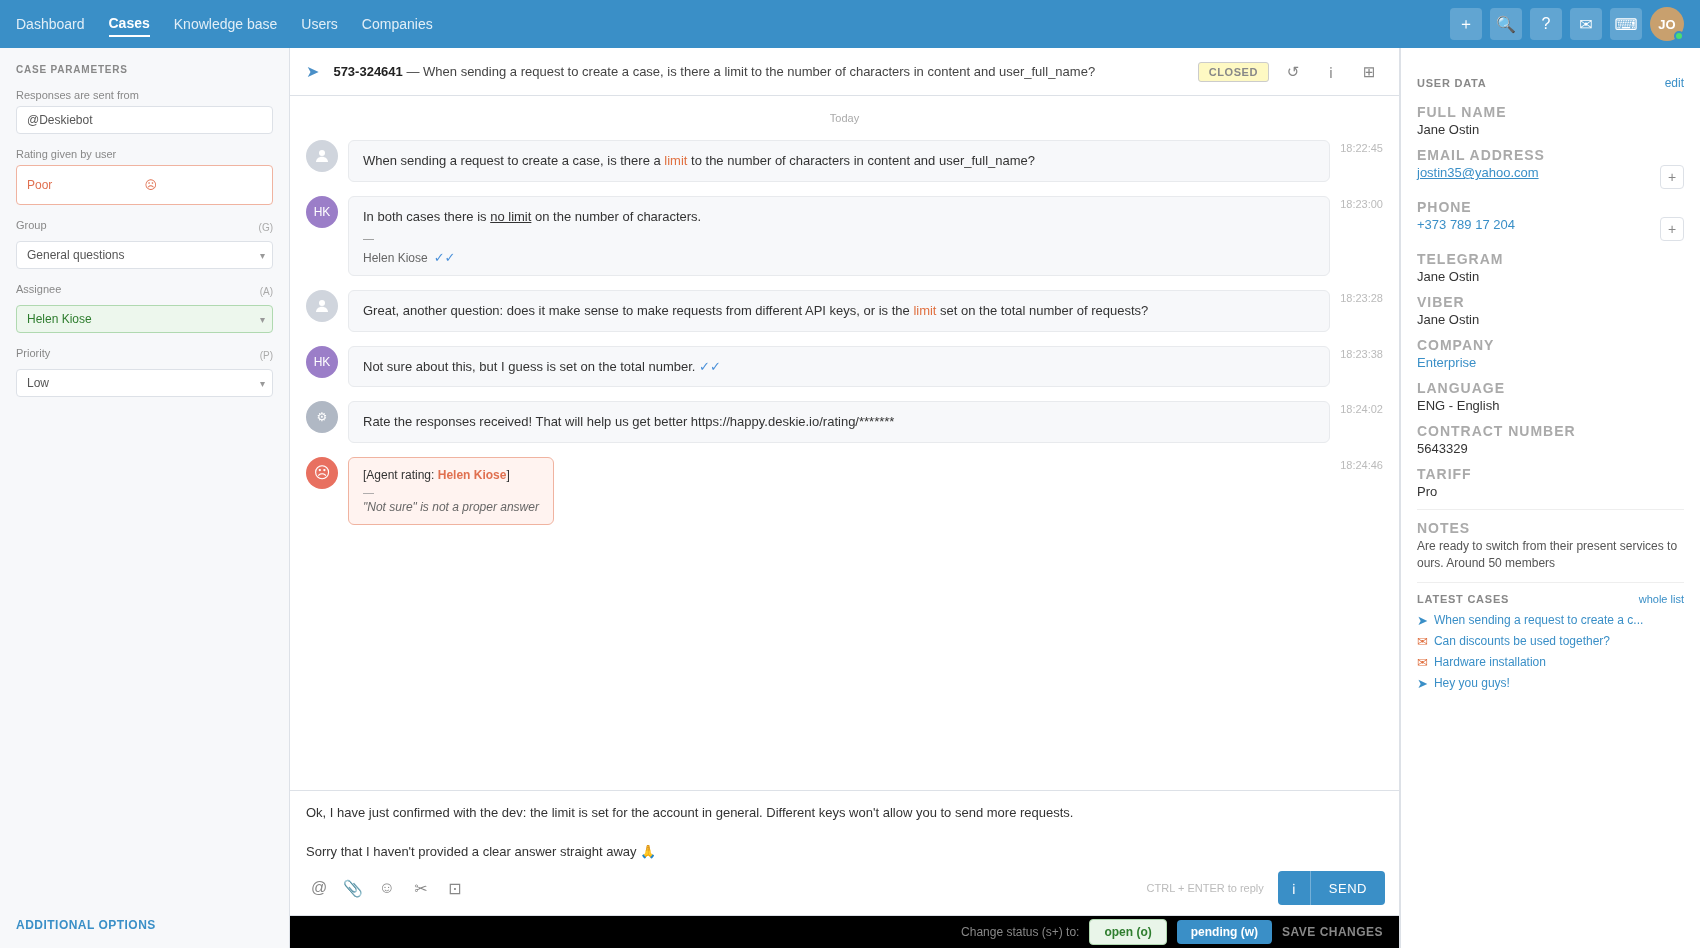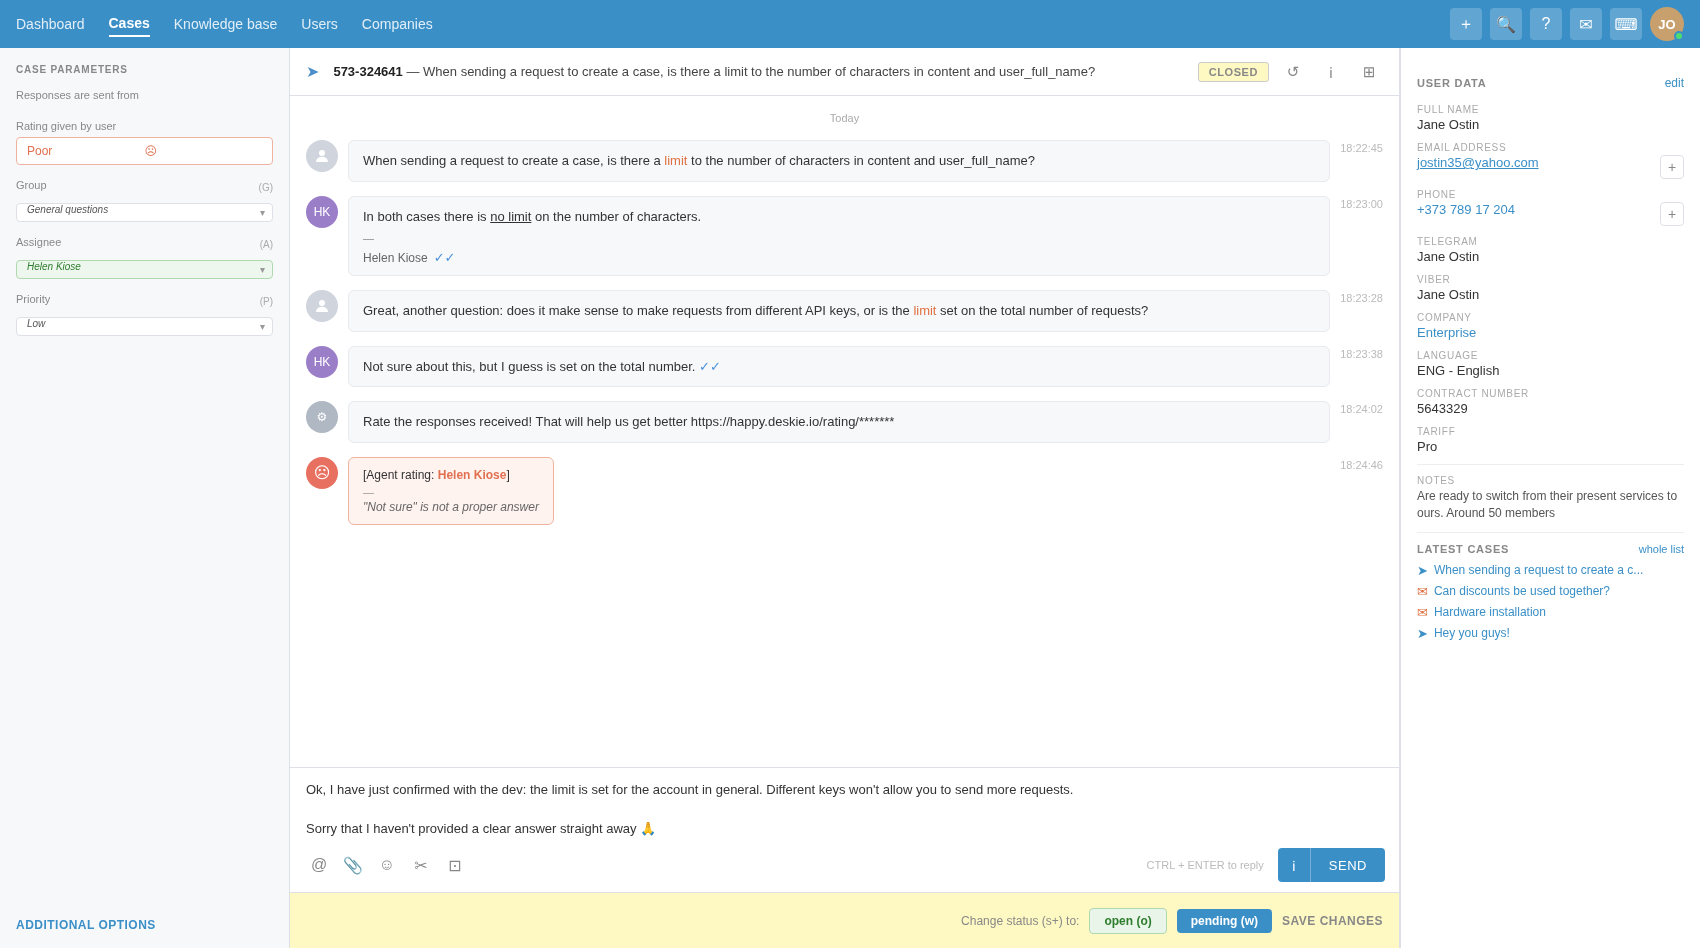--- a/index.html
+++ b/index.html
@@ -96,41 +96,40 @@
       border-radius: 4px;
       font-size: 12px;
       background: #fff;
       color: #555;
     }
     .field-select-wrap {
       position: relative;
     }
     .field-select {
       width: 100%;
-      padding: 0 28px 6px 10px;
+      padding: 6px 28px 6px 10px;
       border: 1px solid #dde1e7;
       border-radius: 4px;
-      font-size: 10px;
+      font-size: 12px;
       background: #fff;
       color: #555;
       appearance: none;
       cursor: pointer;
-      font-style: italic;
     }
     .field-select.green { background: #edf7ed; color: #2e7d2e; border-color: #b0d9b0; }
     .chevron-down {
       position: absolute; right: 8px; top: 50%; transform: translateY(-50%);
       color: #999; font-size: 10px; pointer-events: none;
     }
     .rating-wrap {
       display: flex; align-items: center;
       border: 1px solid #f0b3a0;
       border-radius: 4px;
       background: #fff;
-      padding: 6px 10px;
+      padding: 12px 10px;
     }
     .rating-wrap span { flex: 1; color: #e07050; font-size: 12px; }
     .rating-icon { color: #e07050; font-size: 16px; }
     .group-row { display: flex; align-items: center; justify-content: space-between; margin-bottom: 5px; }
     .group-key { font-size: 10px; color: #aaa; }
     .labels-input {
       width: 100%;
       height: 36px;
       border: 1px solid #dde1e7;
       border-radius: 4px;
@@ -309,23 +308,23 @@
       font-size: 13px;
       font-weight: 400;
       letter-spacing: 0.04em;
       border-radius: 0 4px 4px 0;
       cursor: pointer;
       border-left: 1px solid rgba(255,255,255,0.3);
     }
 
     
     .status-bar {
-      background: #fef9c3;
+      background: #000000;
       border-top: 1px solid #dde1e7;
-      height: 56px;
+      height: 33px;
       display: flex;
       align-items: center;
       padding: 0 16px;
       gap: 10px;
     }
     .status-bar-text { font-size: 12px; color: #888; margin-left: auto; }
     .status-open-btn {
       background: #e9f5e9;
       color: #2e7d2e;
       border: 1px solid #b0d9b0;
@@ -361,21 +360,21 @@
       background: #fff;
       border-left: 1px solid #dde1e7;
       overflow-y: auto;
       padding: 28px 16px;
       flex-shrink: 0;
     }
     .rp-header { display: flex; align-items: center; justify-content: space-between; margin-bottom: 14px; }
     .rp-section-title { font-size: 11px; font-weight: 700; color: #888; text-transform: uppercase; letter-spacing: 0.07em; }
     .rp-edit { font-size: 12px; color: #3a8fc7; cursor: pointer; }
     .rp-field { margin-bottom: 10px; }
-    .rp-label { font-size: 10px; color: #aaa; text-transform: uppercase; letter-spacing: 0.07em; margin-bottom: 2px; }
+    .rp-label { font-size: 14px; color: #aaa; text-transform: uppercase; letter-spacing: 0.07em; margin-bottom: 2px; font-weight: bold; }
     .rp-value { font-size: 13px; color: #333; font-weight: 500; }
     .rp-value.blue { color: #3a8fc7; }
     .rp-value.link { color: #3a8fc7; text-decoration: underline; cursor: pointer; }
     .rp-add-btn {
       width: 24px; height: 24px;
       border: 1px solid #dde1e7;
       border-radius: 4px;
       display: flex; align-items: center; justify-content: center;
       cursor: pointer;
       color: #888;
@@ -421,20 +420,21 @@
   </div>
 </nav>
 
 <div class="main-wrap">
 
   <aside class="left-panel">
     <div class="section-title">CASE PARAMETERS</div>
 
     <div class="field-group">
       <div class="field-label">Responses are sent from</div>
+      <input class="field-input" type="text" value="@Deskiebot" style="">
     </div>
 
     <div class="field-group">
       <div class="field-label">Rating given by user</div>
       <div class="rating-wrap">
         <span>Poor</span>
         <span class="rating-icon">☹</span>
       </div>
     </div>
 

